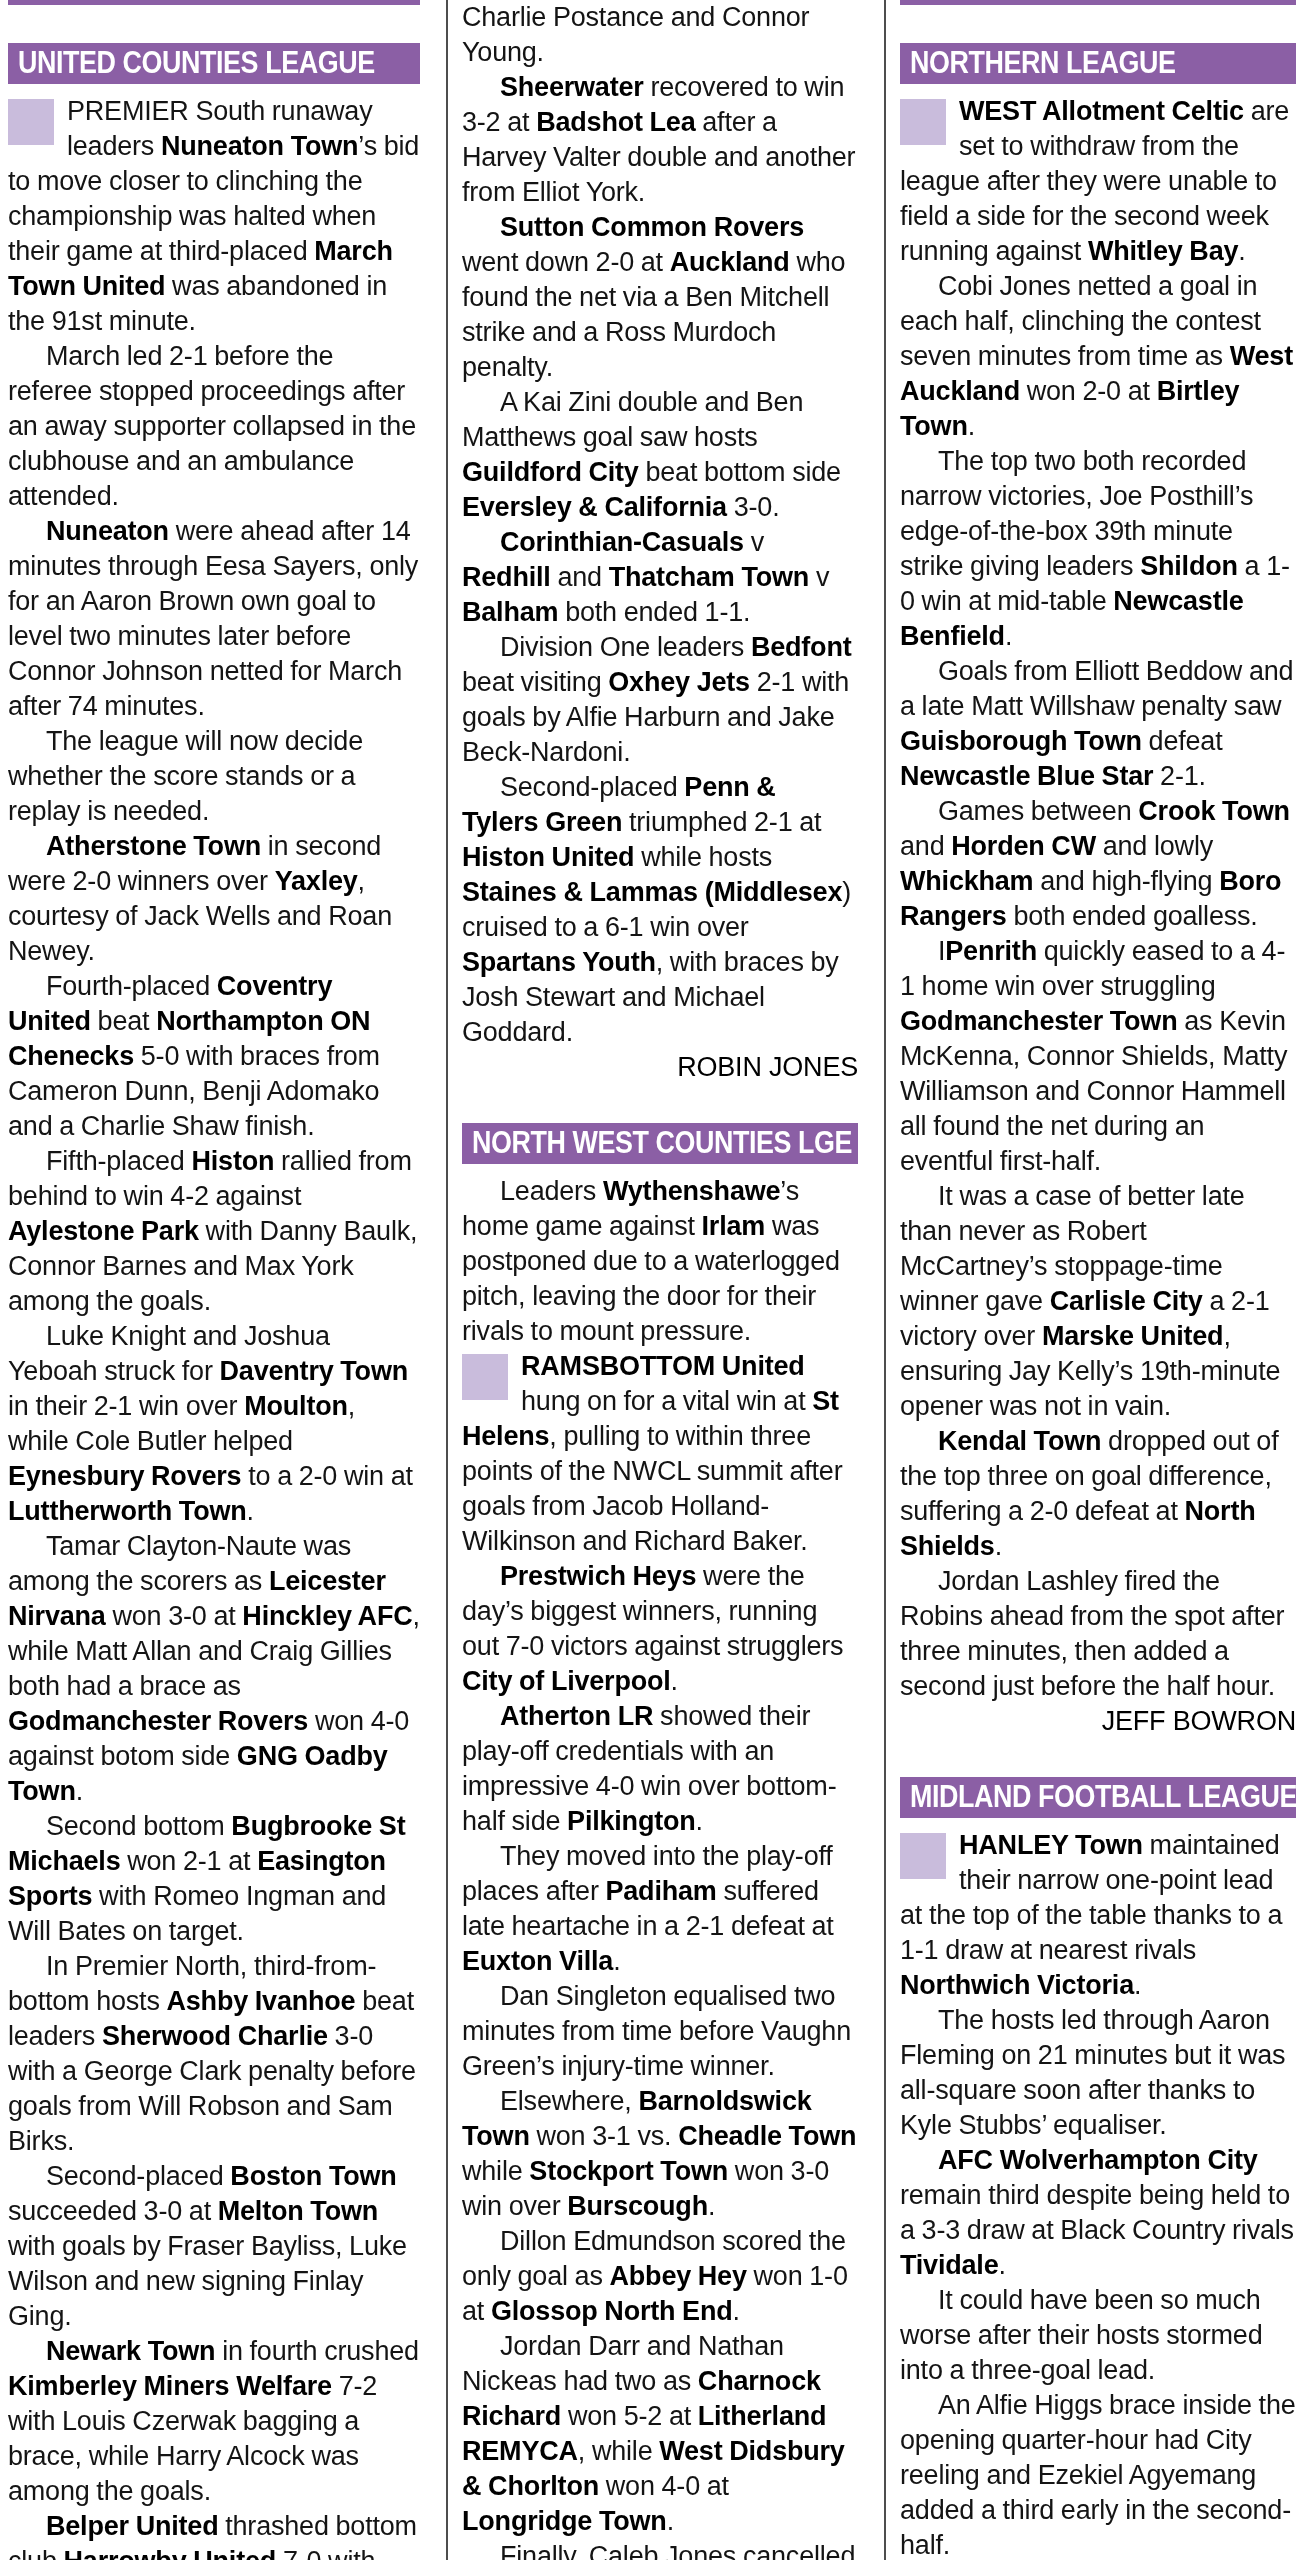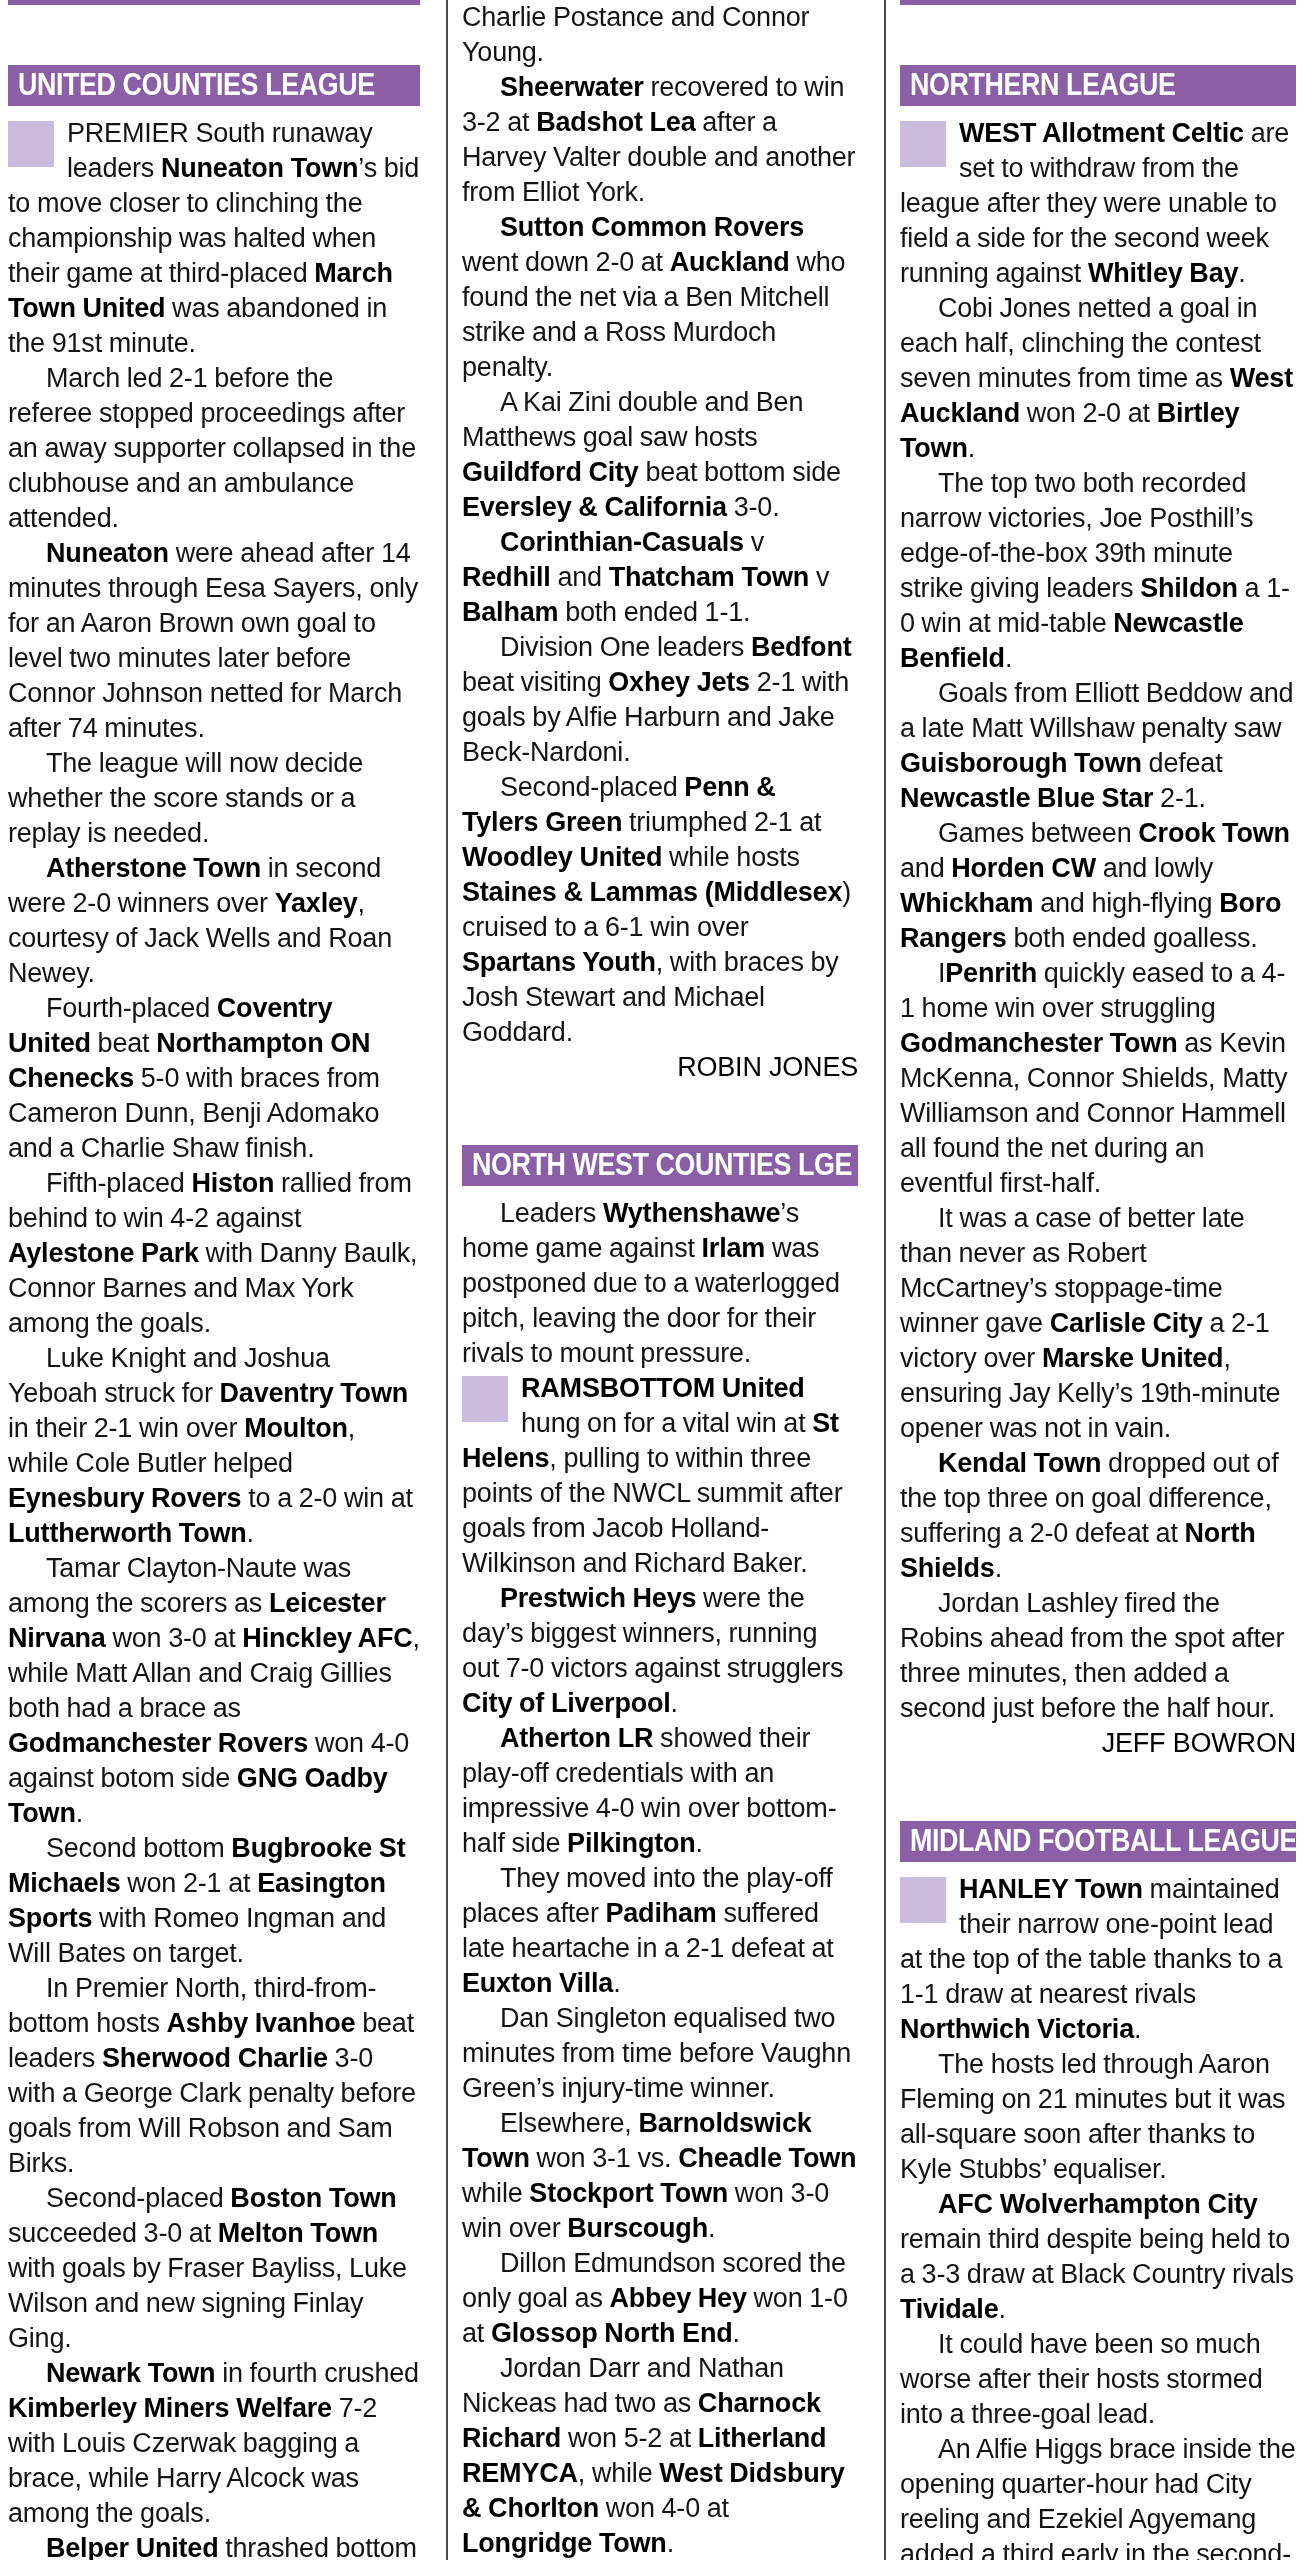--- a/index.html
+++ b/index.html
@@ -19,21 +19,21 @@
     display:grid;
     grid-template-columns:1fr 1fr 1fr;
     column-gap:26px;
     padding:0 10px 0 8px;
     height:100%;
   }
   .col{overflow:hidden;position:relative;}
   .col + .col{border-left:2px solid var(--divider);padding-left:14px;}
   .top-rule{height:5px;background:var(--accent);margin:0 0 9px 0;}
   .band{background:var(--accent);margin:3px 0 10px 0;padding:3px 0 6px 10px;overflow:hidden;}
-  .section:not(:first-child) .band{margin-top:60px;}
+  .section:not(:first-child) .band{margin-top:38px;}
   .band-text{
     color:#ffffff;font-weight:bold;font-size:32px;line-height:1.0;
     letter-spacing:-0.5px;display:inline-block;white-space:nowrap;
     transform:scaleX(0.84);transform-origin:0 50%;
   }
   .para{
     margin:0;font-size:27px;line-height:35px;letter-spacing:-0.2px;
     text-align:left;word-spacing:-0.5px;
   }
   .para.indent{text-indent:38px;}
@@ -72,21 +72,21 @@
       </section>
     </div>
   <div class="col">
       <section class="section">
         <p class="para">Charlie Postance and Connor Young.</p>
         <p class="para indent"><b>Sheerwater</b> recovered to win 3-2 at <b>Badshot Lea</b> after a Harvey Valter double and another from Elliot York.</p>
         <p class="para indent"><b>Sutton Common Rovers</b> went down 2-0 at <b>Auckland</b> who found the net via a Ben Mitchell strike and a Ross Murdoch penalty.</p>
         <p class="para indent">A Kai Zini double and Ben Matthews goal saw hosts <b>Guildford City</b> beat bottom side <b>Eversley &amp; California</b> 3-0.</p>
         <p class="para indent"><b>Corinthian-Casuals</b> v <b>Redhill</b> and <b>Thatcham Town</b> v <b>Balham</b> both ended 1-1.</p>
         <p class="para indent">Division One leaders <b>Bedfont</b> beat visiting <b>Oxhey Jets</b> 2-1 with goals by Alfie Harburn and Jake Beck-Nardoni.</p>
-        <p class="para indent">Second-placed <b>Penn &amp; Tylers Green</b> triumphed 2-1 at <b>Woodley United</b> while hosts <b>Staines &amp; Lammas</b> <b>(Middlesex</b>) cruised to a 6-1 win over <b>Spartans Youth</b>, with braces by Josh Stewart and Michael Goddard.</p>
+        <p class="para indent">Second-placed <b>Penn &amp; Tylers Green</b> triumphed 2-1 at <b>Histon United</b> while hosts <b>Staines &amp; Lammas</b> <b>(Middlesex</b>) cruised to a 6-1 win over <b>Spartans Youth</b>, with braces by Josh Stewart and Michael Goddard.</p>
         <p class="byline">ROBIN JONES</p>
       </section>
       <section class="section">
         <div class="band"><span class="band-text">NORTH WEST COUNTIES LGE</span></div>
         <p class="para indent">Leaders <b>Wythenshawe</b>’s home game against <b>Irlam</b> was postponed due to a waterlogged pitch, leaving the door for their rivals to mount pressure.</p>
         <p class="para"><span class="drop"></span><b>RAMSBOTTOM United</b> hung on for a vital win at <b>St Helens</b>, pulling to within three points of the NWCL summit after goals from Jacob Holland-Wilkinson and Richard Baker.</p>
         <p class="para indent"><b>Prestwich Heys</b> were the day’s biggest winners, running out 7-0 victors against strugglers <b>City of Liverpool</b>.</p>
         <p class="para indent"><b>Atherton LR</b> showed their play-off credentials with an impressive 4-0 win over bottom-half side <b>Pilkington</b>.</p>
         <p class="para indent">They moved into the play-off places after <b>Padiham</b> suffered late heartache in a 2-1 defeat at <b>Euxton Villa</b>.</p>
         <p class="para indent">Dan Singleton equalised two minutes from time before Vaughn Green’s injury-time winner.</p>

